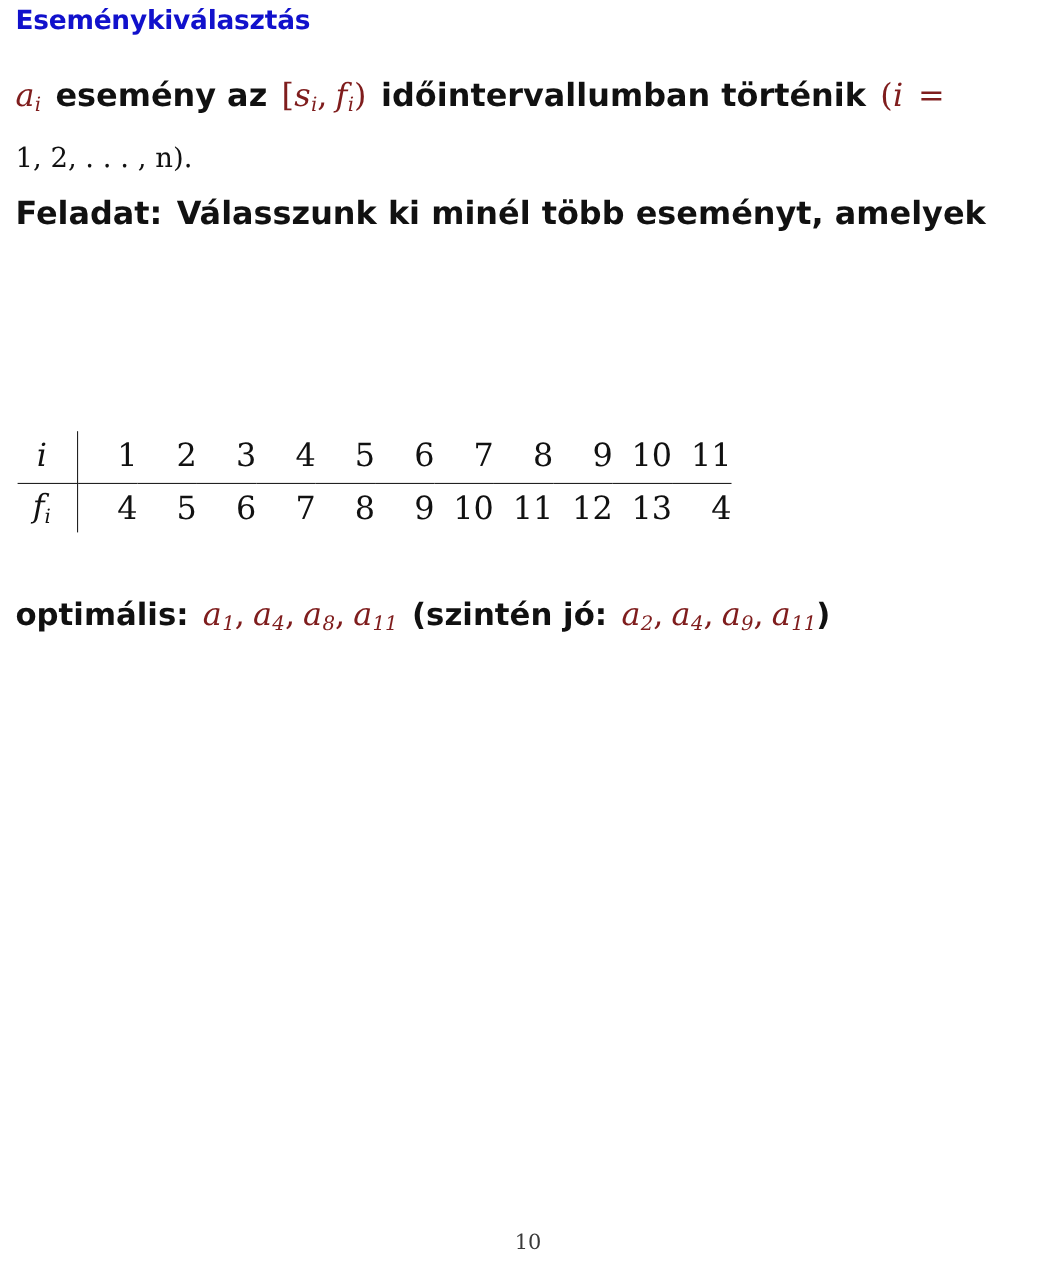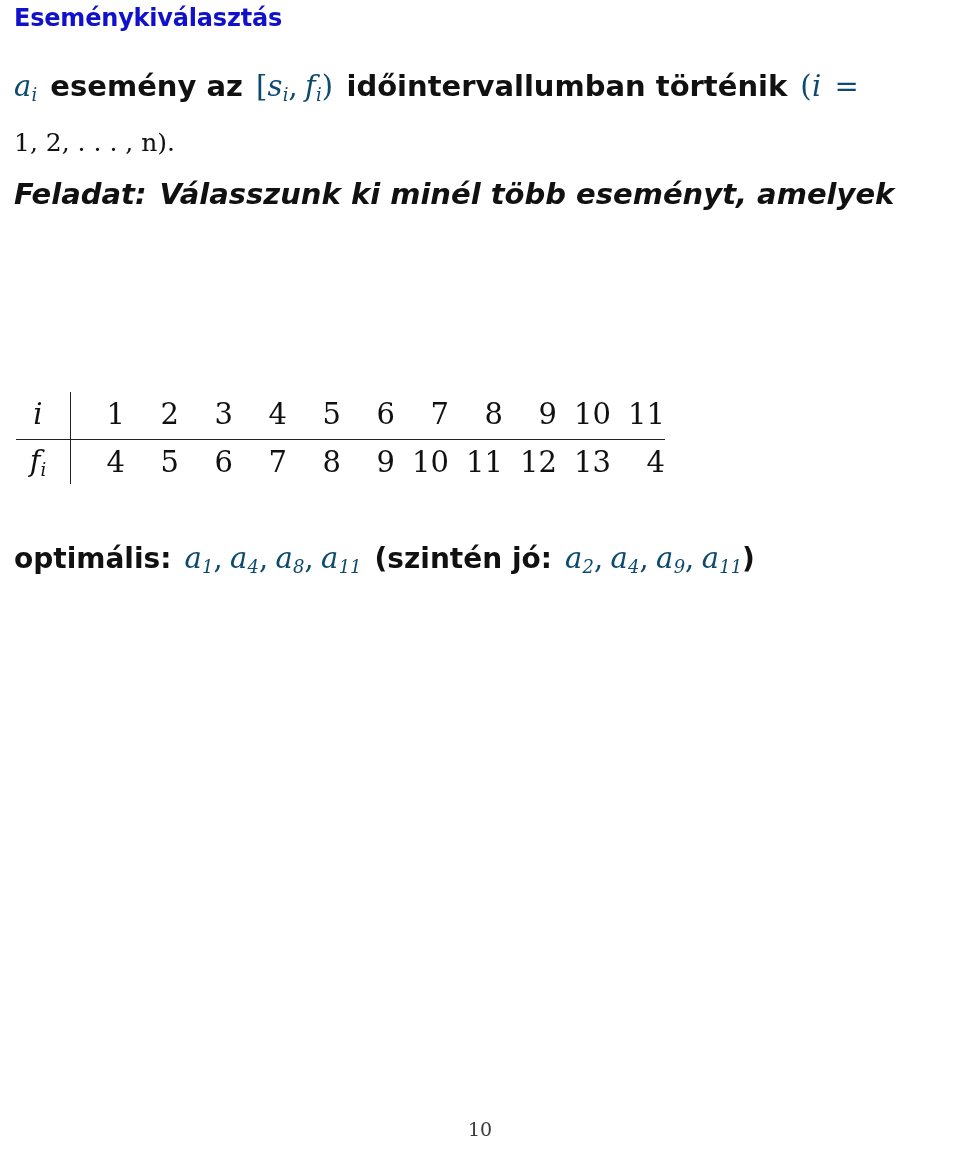--- a/index.html
+++ b/index.html
@@ -50,21 +50,21 @@
     color: #111111;
     white-space: nowrap;
   }
 
   
   .math {
     font-family: "DejaVu Serif", "Liberation Serif", serif;
     font-style: italic;
     font-weight: normal;
     font-size: 29px;
-    color: #0c4a6e;
+    color: #7f1d1d;
     letter-spacing: 0.3px;
     text-align: center;
   }
 
   .math.upright {
     font-style: normal;
   }
 
   .math sub {
     font-size: 0.62em;
@@ -94,21 +94,20 @@
     left: 14px;
     top: 62px;
     width: 940px;
   }
   #para-intro .l2 { display: block; }
 
   
   #para-task {
     left: 14px;
     top: 170px;
-    font-style: italic;
   }
   #para-task .l2 { display: block; }
 
   
   #para-greedy {
     left: 14px;
     top: 282px;
     font-size: 28px;
   }
   #para-greedy .l2 { display: block; }

